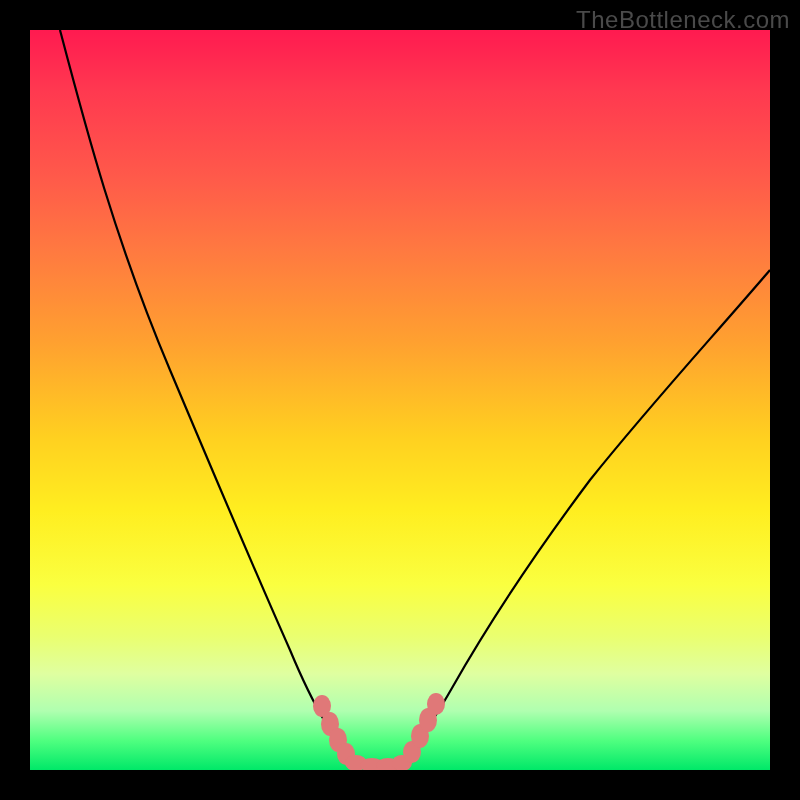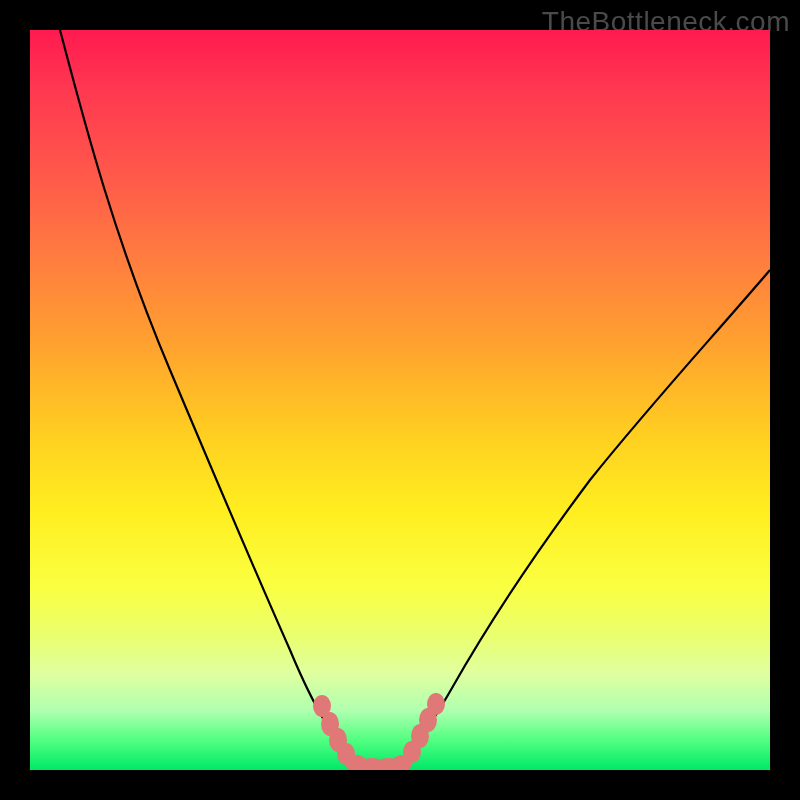--- a/index.html
+++ b/index.html
@@ -38,21 +38,21 @@
       #dfffa0 87%,
       #b0ffb0 92%,
       #50ff80 96%,
       #00e868 100%
     );
   }
   .watermark {
     position: absolute;
     top: 6px;
     right: 10px;
-    font-size: 28px;
+    font-size: 24px;
     color: #4a4a4a;
     letter-spacing: 0.5px;
     font-weight: 500;
   }
   svg.curves {
     position: absolute;
     left: 0;
     top: 0;
     width: 100%;
     height: 100%;

